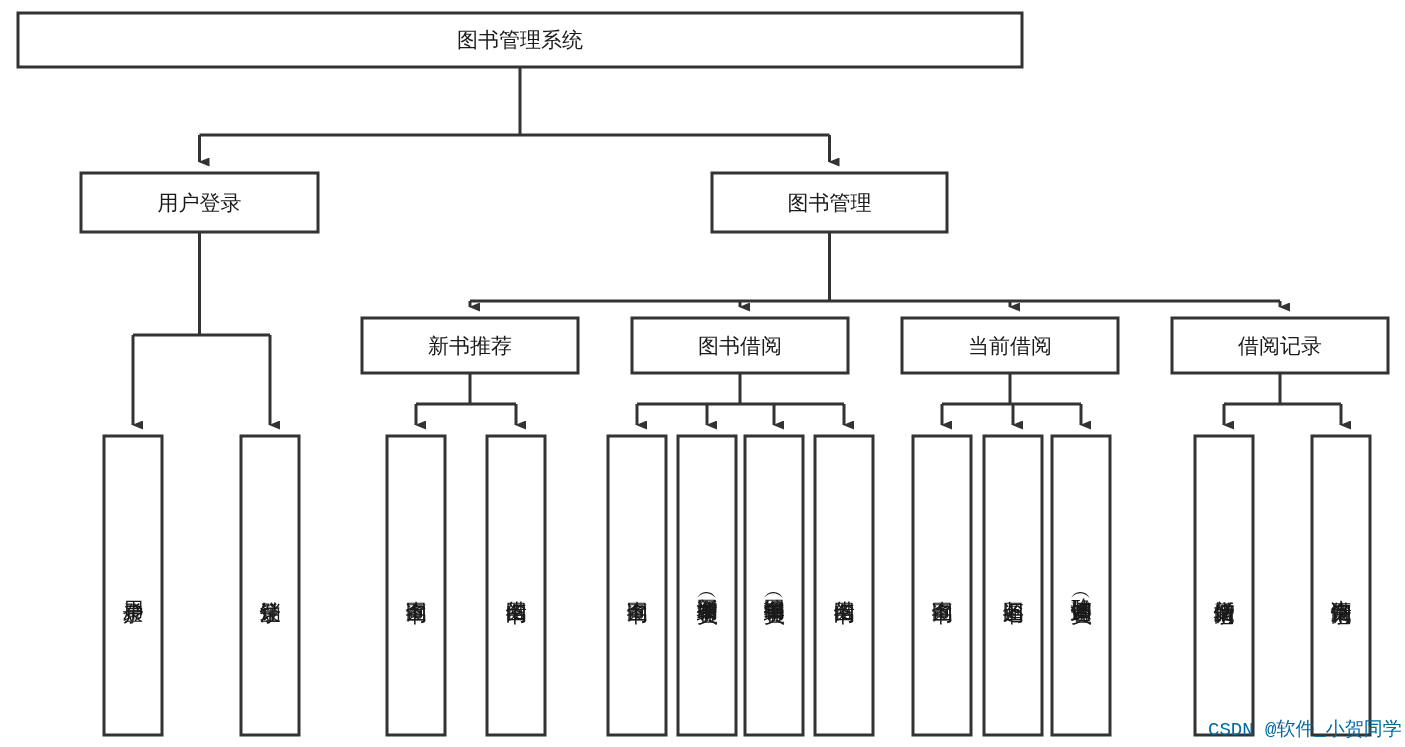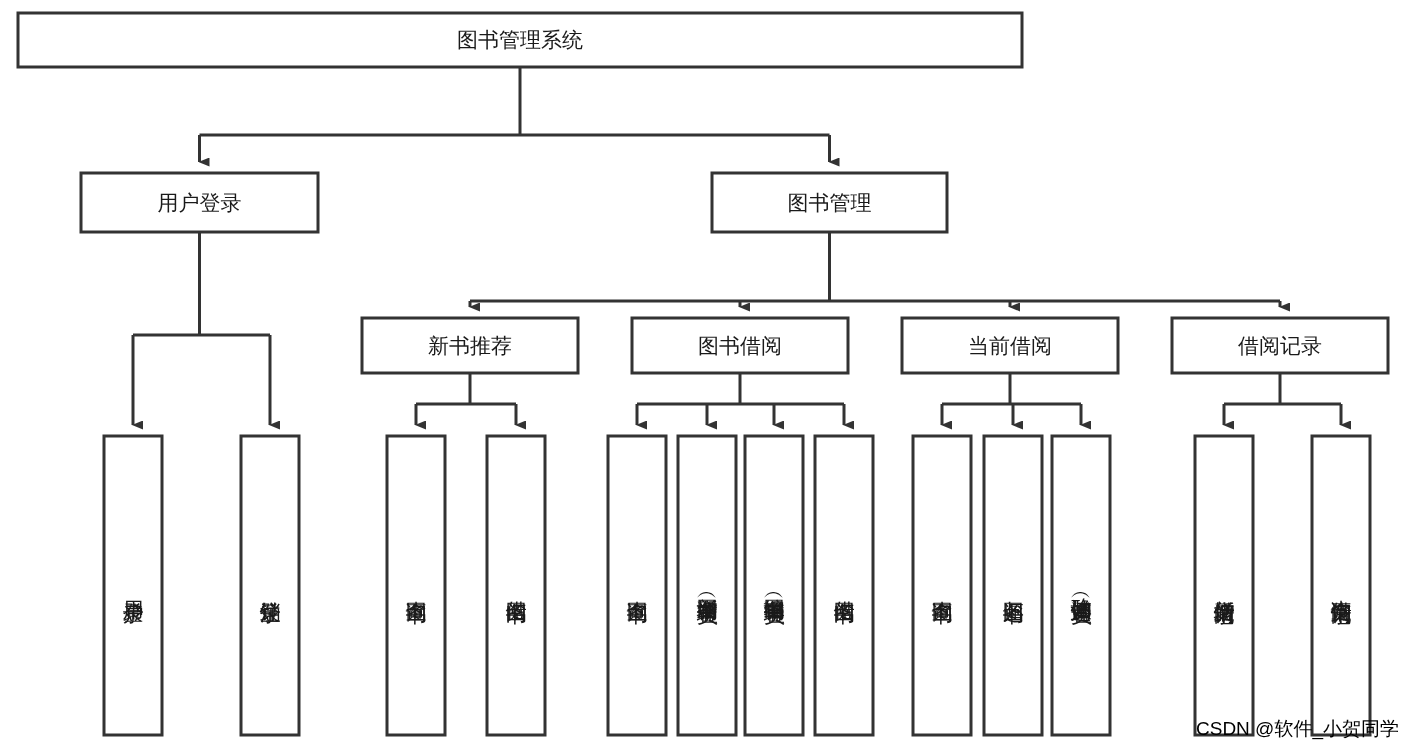--- a/index.html
+++ b/index.html
@@ -56,25 +56,26 @@
     color: #1a1a1a;
     letter-spacing: 1px;
     display: flex;
     align-items: center;
     justify-content: center;
     text-align: center;
     user-select: none;
   }
   .watermark {
     position: absolute;
-    font-family: Liberation Sans, sans-serif;
+    font-family: Liberation Mono, monospace;
     font-size: 19px;
-    color: #000000;
+    color: #0369a1;
     white-space: nowrap;
     user-select: none;
+    padding-left: 12px;
   }
 </style>
 </head>
 <body>
 
 <div id="diagram-root">
 
   <svg id="chart-svg" viewBox="0 0 1405 747" xmlns="http://www.w3.org/2000/svg">
     <defs>
       <marker id="arrowhead" markerWidth="9" markerHeight="11" refX="4.5" refY="10" orient="auto" markerUnits="userSpaceOnUse">

